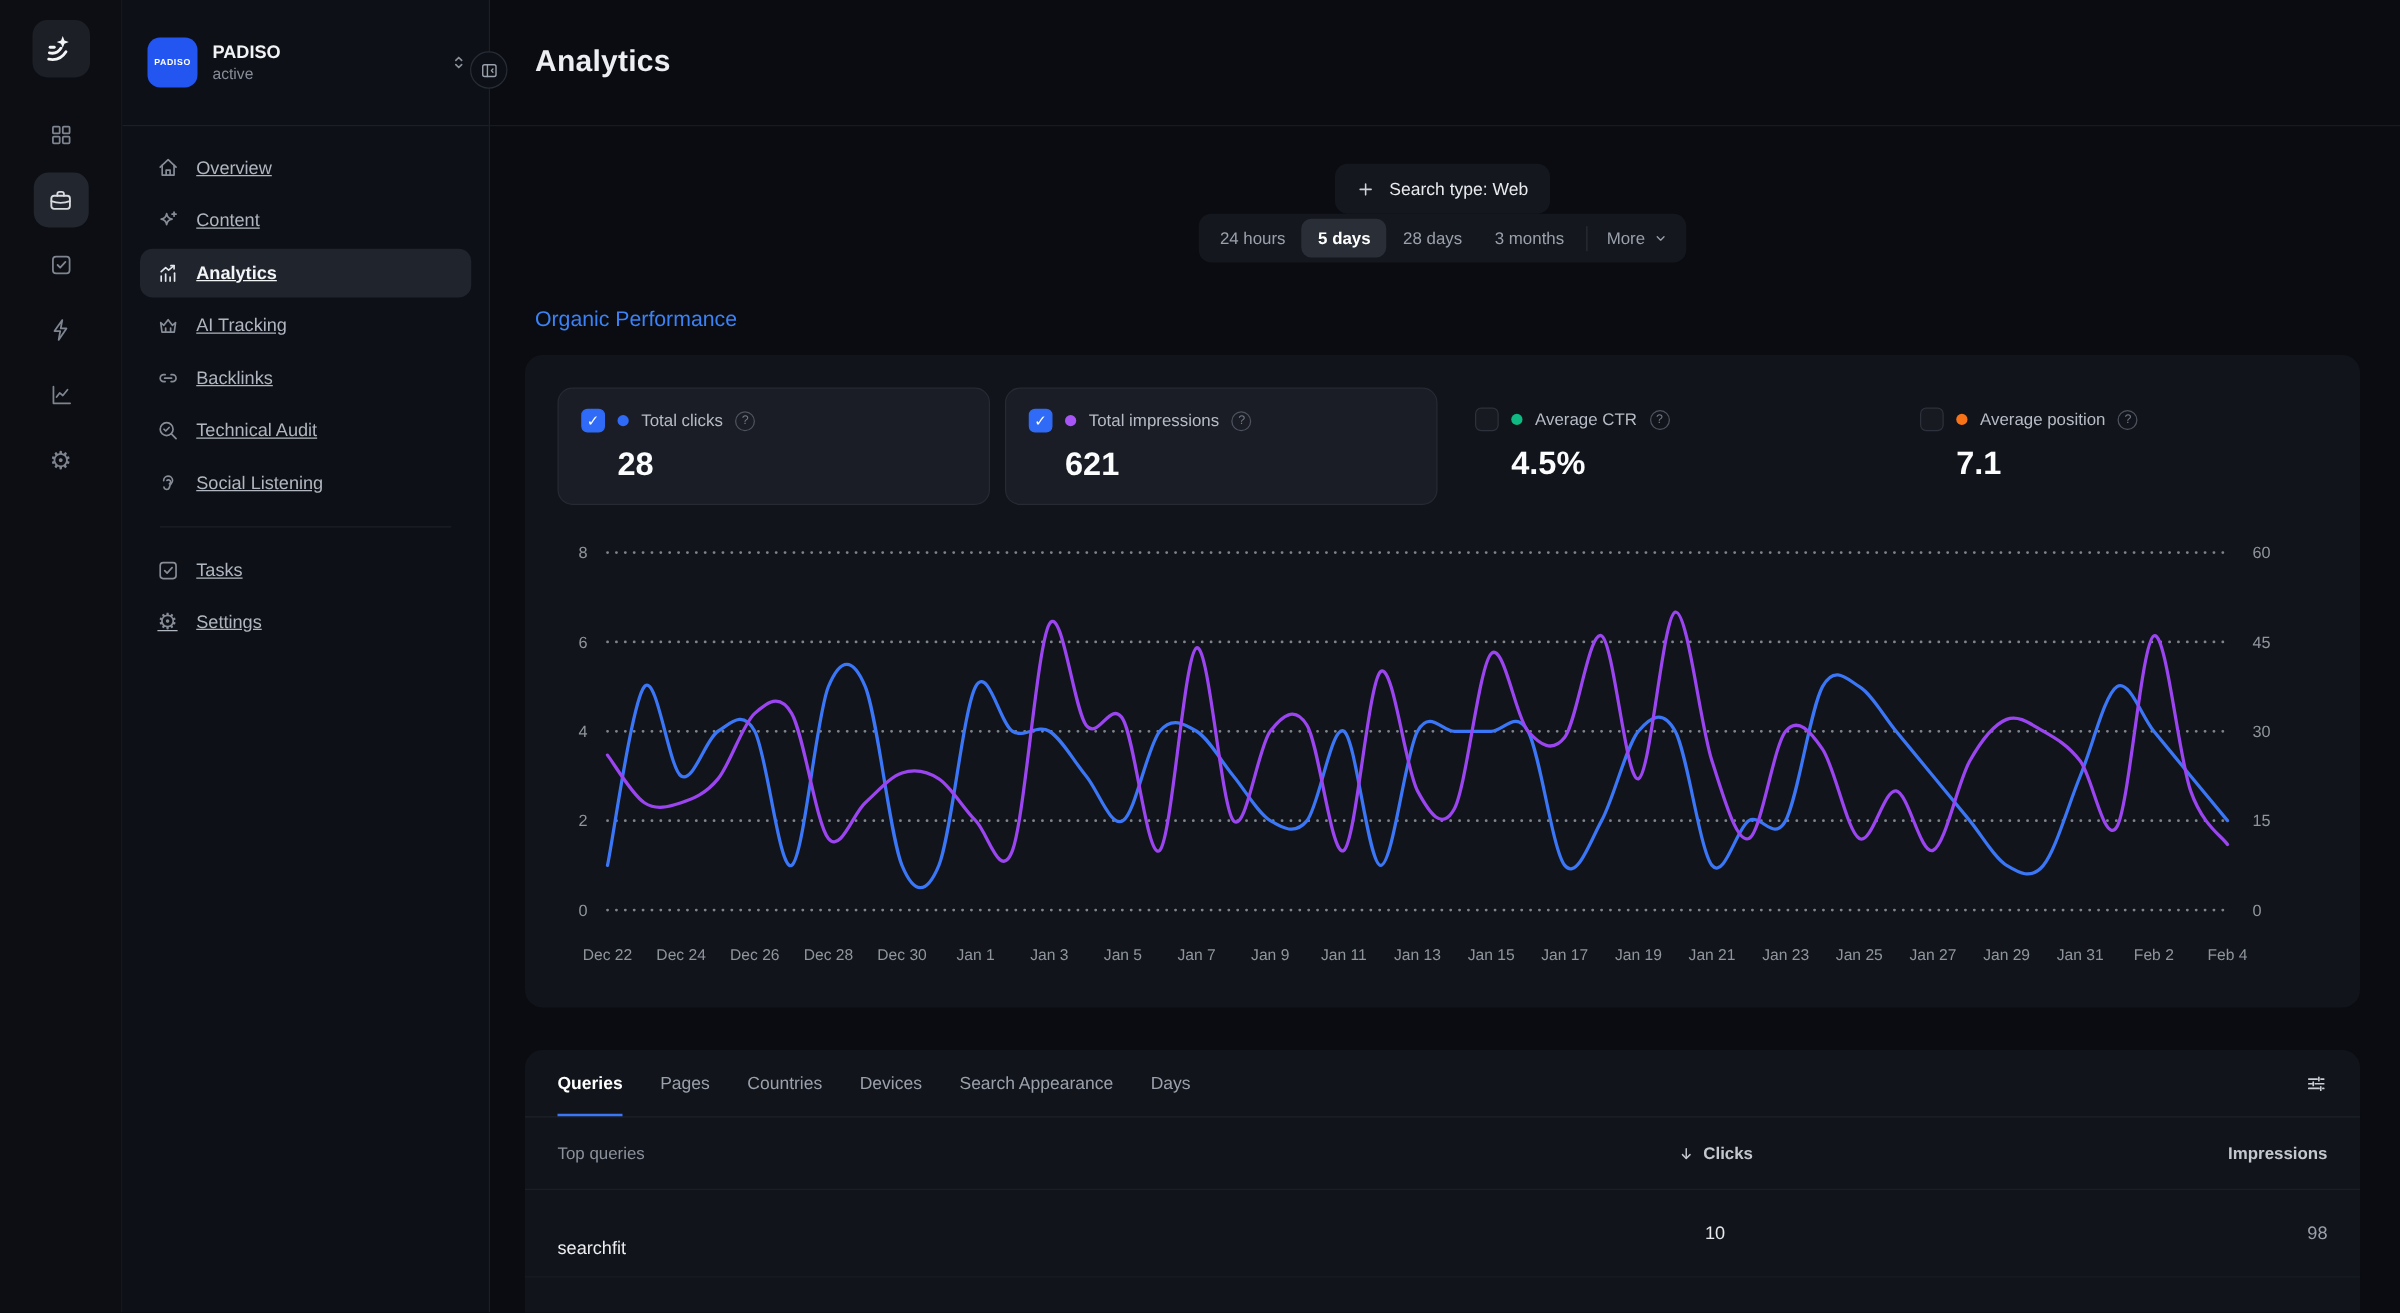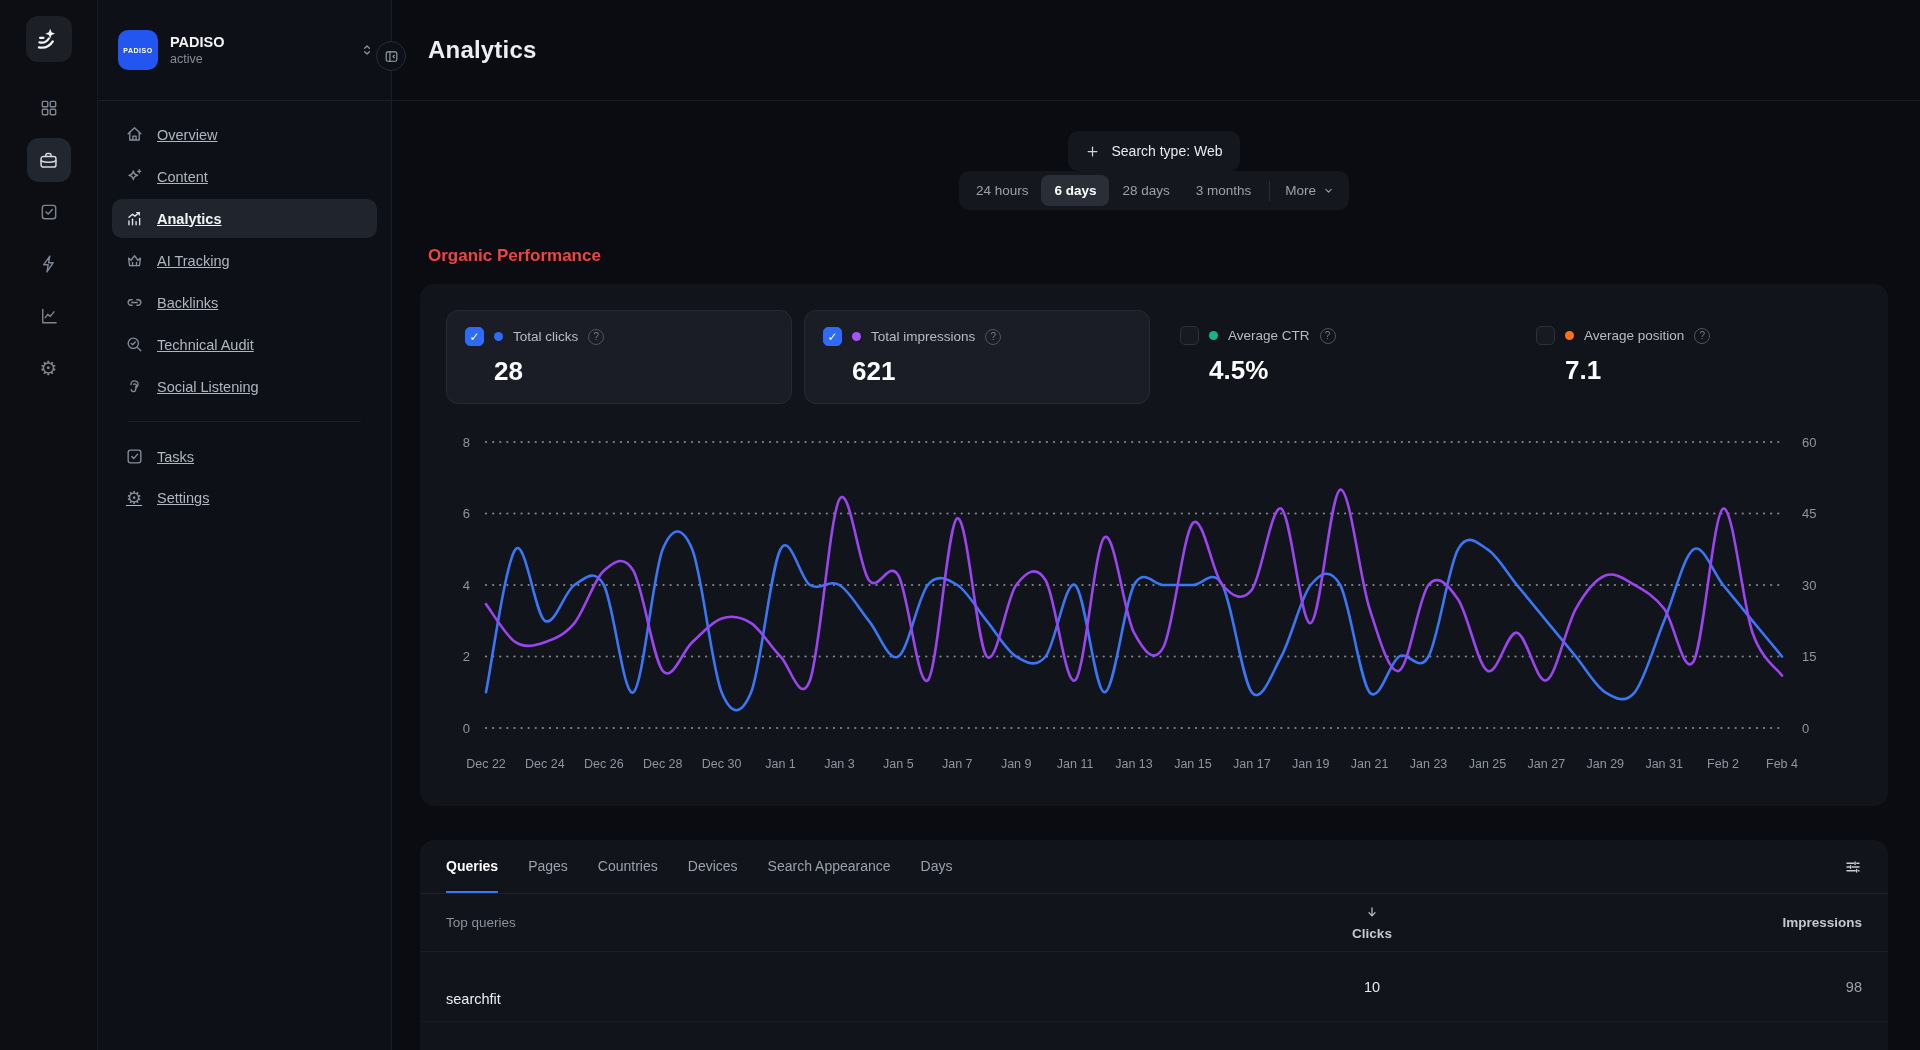--- a/index.html
+++ b/index.html
@@ -52,21 +52,21 @@
                 font-family:inherit; }
   .filter-btn .plus { color:#cfd3d9; display:flex; }
   .time-group { display:flex; align-items:center; background:#14171e; border-radius:10px; padding:4px; }
   .time-tab { padding:8px 13px; color:#9aa1ab; font-size:13.5px; border-radius:8px; background:none;
               border:none; cursor:pointer; font-family:inherit; }
   .time-tab.active { background:#2a2e37; color:#fff; font-weight:700; }
   .time-divider { width:1px; height:20px; background:#2a2e37; margin:0 5px; }
   .more-btn { display:flex; align-items:center; gap:6px; padding:8px 10px; color:#9aa1ab;
               background:none; border:none; font-size:13.5px; cursor:pointer; font-family:inherit; }
 
-  .section-title { font-size:17px; font-weight:700; margin:36px 0 18px 8px; color:#ef4444; }
+  .section-title { font-size:17px; font-weight:400; margin:36px 0 18px 8px; color:#3b82f6; }
 
   .chart-panel { background:#12141b; border-radius:14px; padding:26px; }
   .metrics-row { display:flex; gap:12px; }
   .metric-card { flex:1; border-radius:12px; padding:16px 18px; cursor:pointer; }
   .metric-card.filled { background:#1a1d25; border:1px solid #262a33; }
   .metric-top { display:flex; align-items:center; gap:10px; }
   .checkbox { width:19px; height:19px; flex:none; border-radius:5px; background:#171a21;
               border:1.5px solid #2c313b; display:flex; align-items:center; justify-content:center;
               color:transparent; font-size:12px; font-weight:bold; cursor:pointer; }
   .checkbox.checked { background:#2f6bf6; border-color:#2f6bf6; color:#fff; }
@@ -79,21 +79,21 @@
   svg.chart { display:block; margin-top:24px; }
 
   .table-panel { background:#12141b; border-radius:14px; margin-top:34px; overflow:hidden; }
   .table-tabs { display:flex; align-items:center; gap:30px; padding:0 26px; border-bottom:1px solid #1d2129; height:54px; }
   .t-tab { color:#9aa1ab; font-size:14px; height:100%; display:flex; align-items:center;
            border:none; background:none; border-bottom:2px solid transparent; cursor:pointer; font-family:inherit; }
   .t-tab.active { color:#fff; font-weight:700; border-bottom-color:#3b76f6; }
   .sliders-btn { margin-left:auto; color:#c9cdd4; background:none; border:none; display:flex; cursor:pointer; }
   .tgrid { display:grid; grid-template-columns:1fr 300px 340px; align-items:center; padding:0 26px; }
   .table-head { height:58px; color:#8b919b; font-size:13.5px; border-bottom:1px solid #1a1e26; }
-  .th-clicks { justify-self:center; display:flex; align-items:center; gap:7px; color:#c3c8cf; font-weight:700; cursor:pointer;flex-direction:column; }
+  .th-clicks { justify-self:center; display:flex; align-items:center; gap:7px; color:#c3c8cf; font-weight:700; cursor:pointer; }
   .th-impr { justify-self:end; color:#c3c8cf; font-weight:700; cursor:pointer; }
   .table-row { height:70px; font-size:14.5px; border-bottom:1px solid #171b23; cursor:pointer; }
   .table-row:last-child { border-bottom:none; }
   .row-query { color:#eceef1;margin-top:24px; }
   .row-clicks { justify-self:center; color:#e6e8ec; }
   .row-impr { justify-self:end; color:#9aa1ab; }
 
   .ic { display:block; }
 </style>
 </head>
@@ -274,21 +274,21 @@
           <span class="plus">
             <svg class="ic" width="15" height="15" viewBox="0 0 24 24" fill="none" stroke="currentColor" stroke-width="2" stroke-linecap="round">
                 <path d="M12 5v14"></path>
                 <path d="M5 12h14"></path>
               </svg>
           </span>
           <span>Search type: Web</span>
         </button>
         <div class="time-group">
           <button class="time-tab">24 hours</button>
-          <button class="time-tab active">6 days</button>
+          <button class="time-tab active">5 days</button>
           <button class="time-tab">28 days</button>
           <button class="time-tab">3 months</button>
           <div class="time-divider"></div>
           <button class="more-btn">
             <span>More</span>
             <svg class="ic" width="13" height="13" viewBox="0 0 24 24" fill="none" stroke="currentColor" stroke-width="2" stroke-linecap="round" stroke-linejoin="round">
                 <path d="M7 10l5 5 5-5"></path>
               </svg>
           </button>
         </div>

